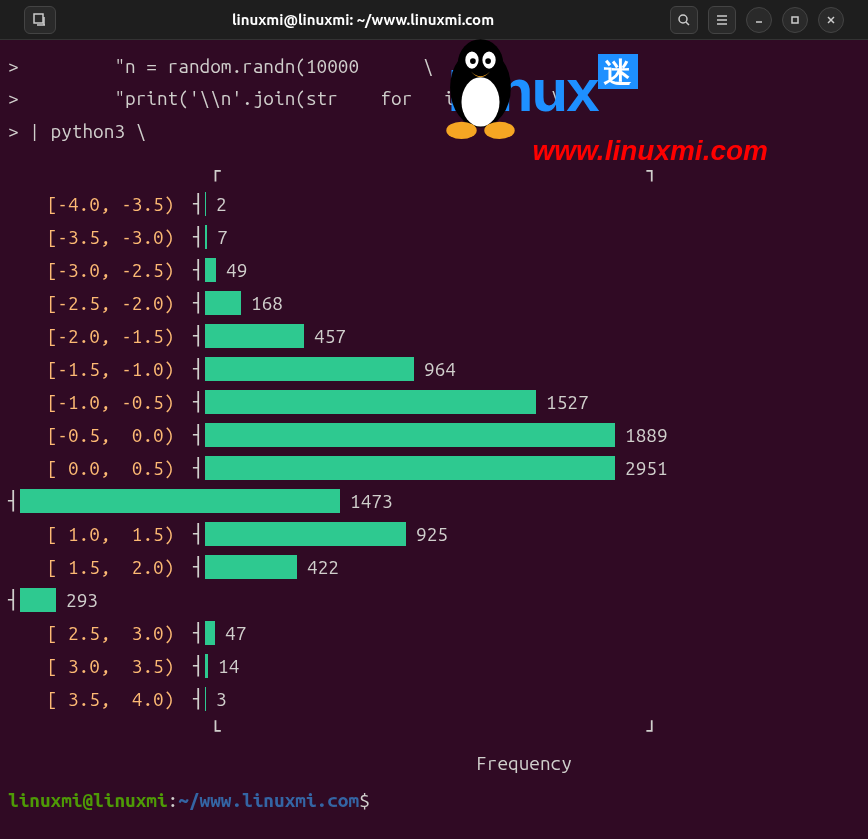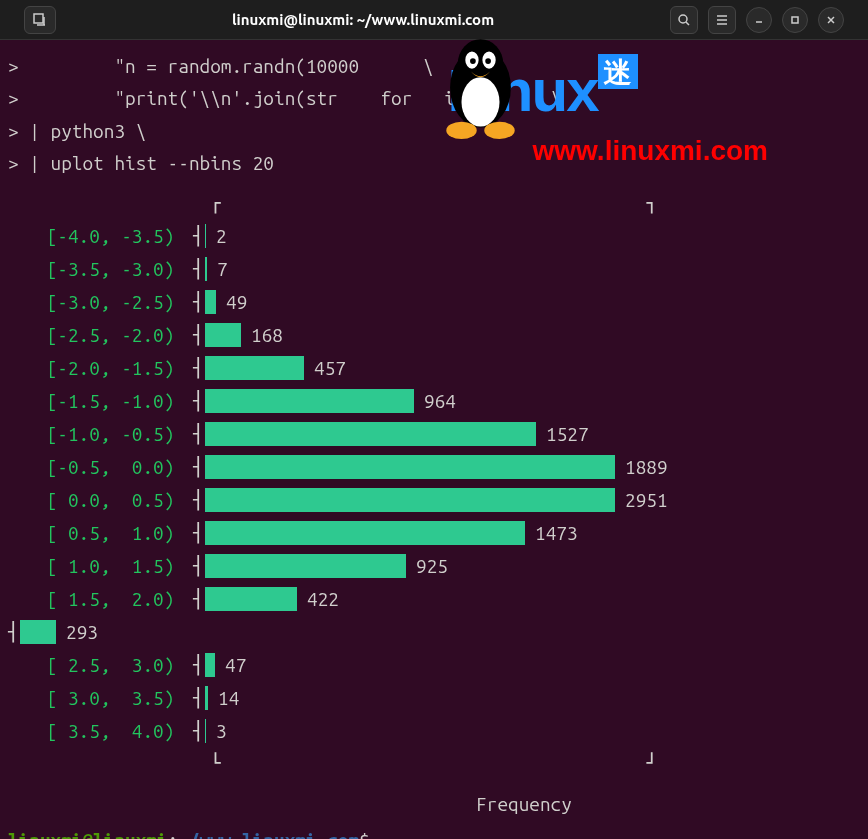--- a/index.html
+++ b/index.html
@@ -102,20 +102,21 @@
       position: relative;
       top: 8px;
     }
     .watermark-url {
       color: #ff0000;
       font-size: 28px;
       font-weight: bold;
       font-family: Arial, sans-serif;
       margin-top: -15px;
       margin-left: 85px;
+      font-style: italic;
     }
     .penguin {
       position: absolute;
       top: -5px;
       left: -15px;
       width: 95px;
       height: 110px;
     }
     .hist-container {
       margin-top: 8px;
@@ -126,21 +127,21 @@
       white-space: pre;
       color: #d0cfcc;
     }
     .hist-row {
       display: flex;
       align-items: center;
       height: 33px;
     }
     .hist-label {
       white-space: pre;
-      color: #22c55e;
+      color: #fdba74;
       width: 185px;
       text-align: right;
       padding-right: 8px;
     }
     .hist-axis {
       color: #d0cfcc;
       width: 12px;
     }
     .hist-bar {
       height: 24px;
@@ -151,21 +152,20 @@
       color: #d0cfcc;
       margin-left: 10px;
     }
     .hist-bottom-border {
       white-space: pre;
       color: #d0cfcc;
     }
     .hist-xlabel {
       text-align: center;
       color: #d0cfcc;
-      margin-top: 8px;
       padding-left: 180px;
       font-size: 19px;
     }
     .prompt-line {
       margin-top: 4px;
       font-size: 19px;
     }
     .prompt-user {
       color: #4e9a06;
       font-weight: bold;
@@ -245,21 +245,20 @@
     </svg>
     <div>
       <span class="watermark-linux">Linux</span><span class="watermark-mi">迷</span>
     </div>
     <div class="watermark-url">www.linuxmi.com</div>
   </div>
 
   <div class="cmd-line"><span class="prompt-sym">&gt;         </span><span>"n = random.randn(10000      \</span></div>
   <div class="cmd-line"><span class="prompt-sym">&gt;         </span><span>"print('\\n'.join(str    for   in  n     \</span></div>
   <div class="cmd-line"><span class="prompt-sym">&gt; | </span><span>python3 \</span></div>
-  <div class="cmd-line"><span class="prompt-sym">&gt; | </span><span>uplot hist --nbins 20</span></div>
 
   <div class="hist-container">
     <div class="hist-top-border">                   ┌                                        ┐</div>
     <div id="hist-rows">
         <div class="hist-row">
           <span class="hist-label">   [-4.0, -3.5) </span>
           <span class="hist-axis">┤</span>
           <span class="hist-bar" style="width: 1px; background: rgb(46, 201, 144);"></span>
           <span class="hist-value">2</span>
         </div>
@@ -305,21 +304,20 @@
           <span class="hist-bar" style="width: 410px; background: rgb(46, 201, 144);"></span>
           <span class="hist-value">1889</span>
         </div>
         <div class="hist-row">
           <span class="hist-label">   [ 0.0,  0.5) </span>
           <span class="hist-axis">┤</span>
           <span class="hist-bar" style="width: 410px; background: rgb(46, 201, 144);"></span>
           <span class="hist-value">2951</span>
         </div>
         <div class="hist-row">
-          <span class="hist-label">   [ 0.5,  1.0) </span>
           <span class="hist-axis">┤</span>
           <span class="hist-bar" style="width: 320px; background: rgb(46, 201, 144);"></span>
           <span class="hist-value">1473</span>
         </div>
         <div class="hist-row">
           <span class="hist-label">   [ 1.0,  1.5) </span>
           <span class="hist-axis">┤</span>
           <span class="hist-bar" style="width: 201px; background: rgb(46, 201, 144);"></span>
           <span class="hist-value">925</span>
         </div>

